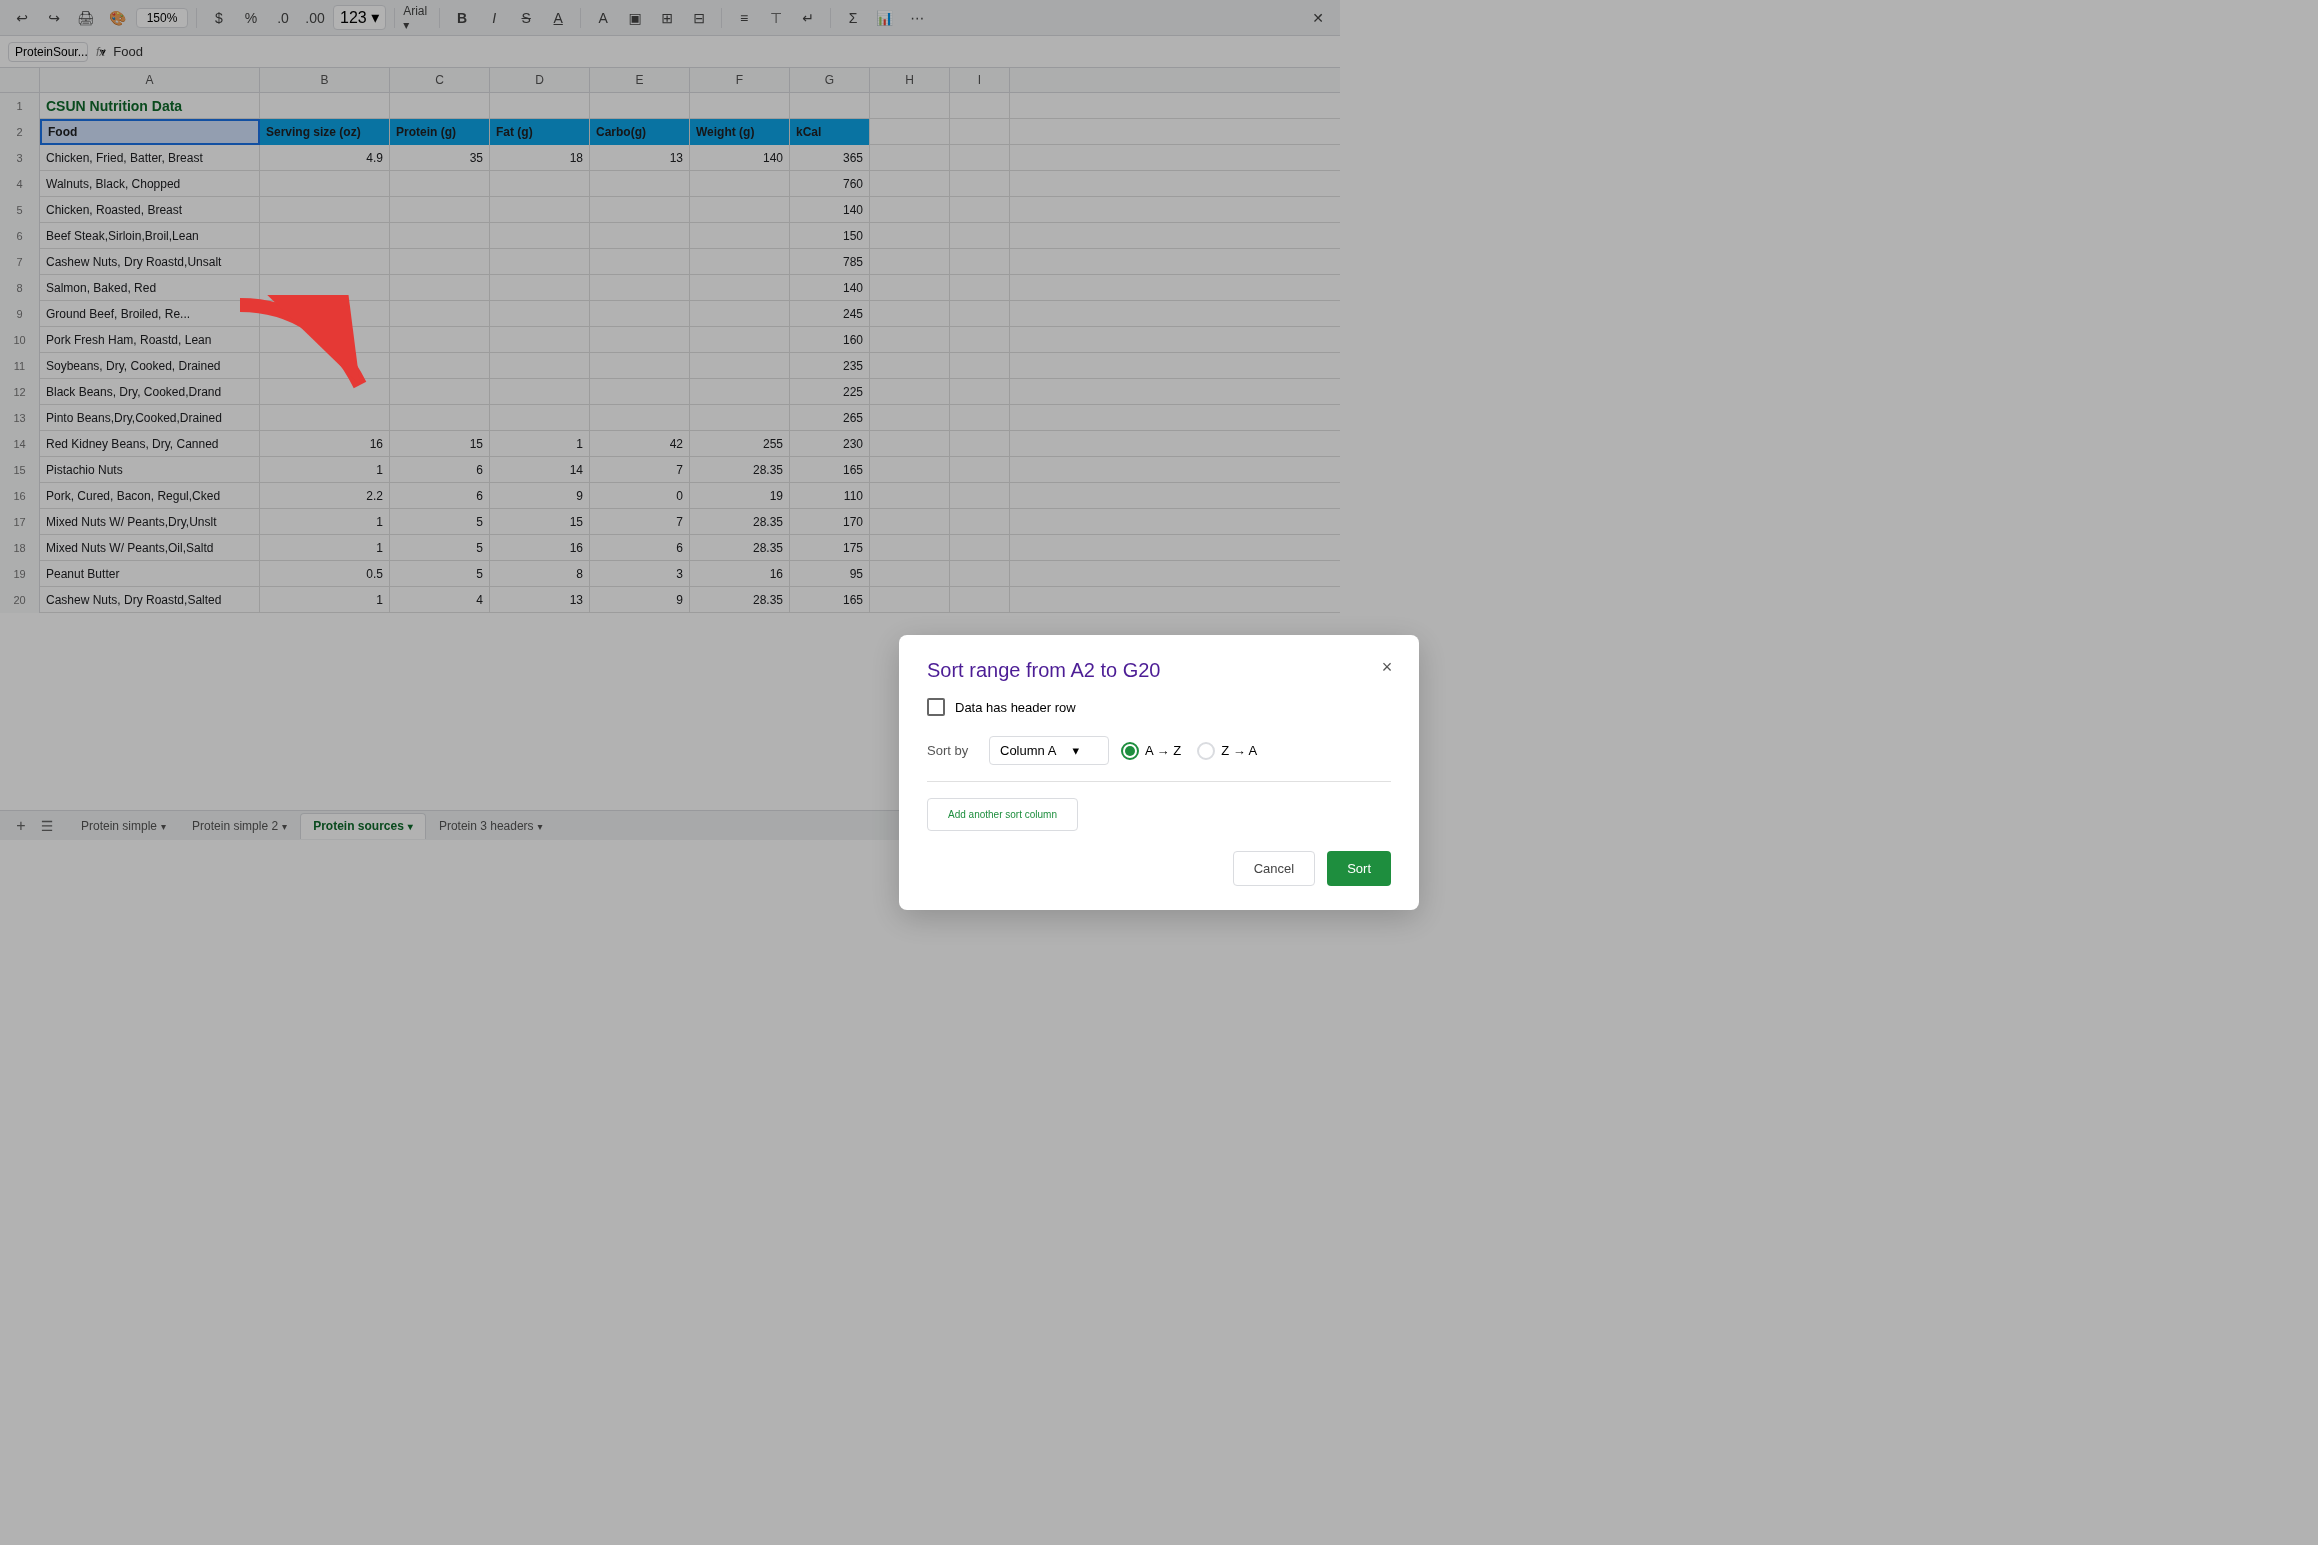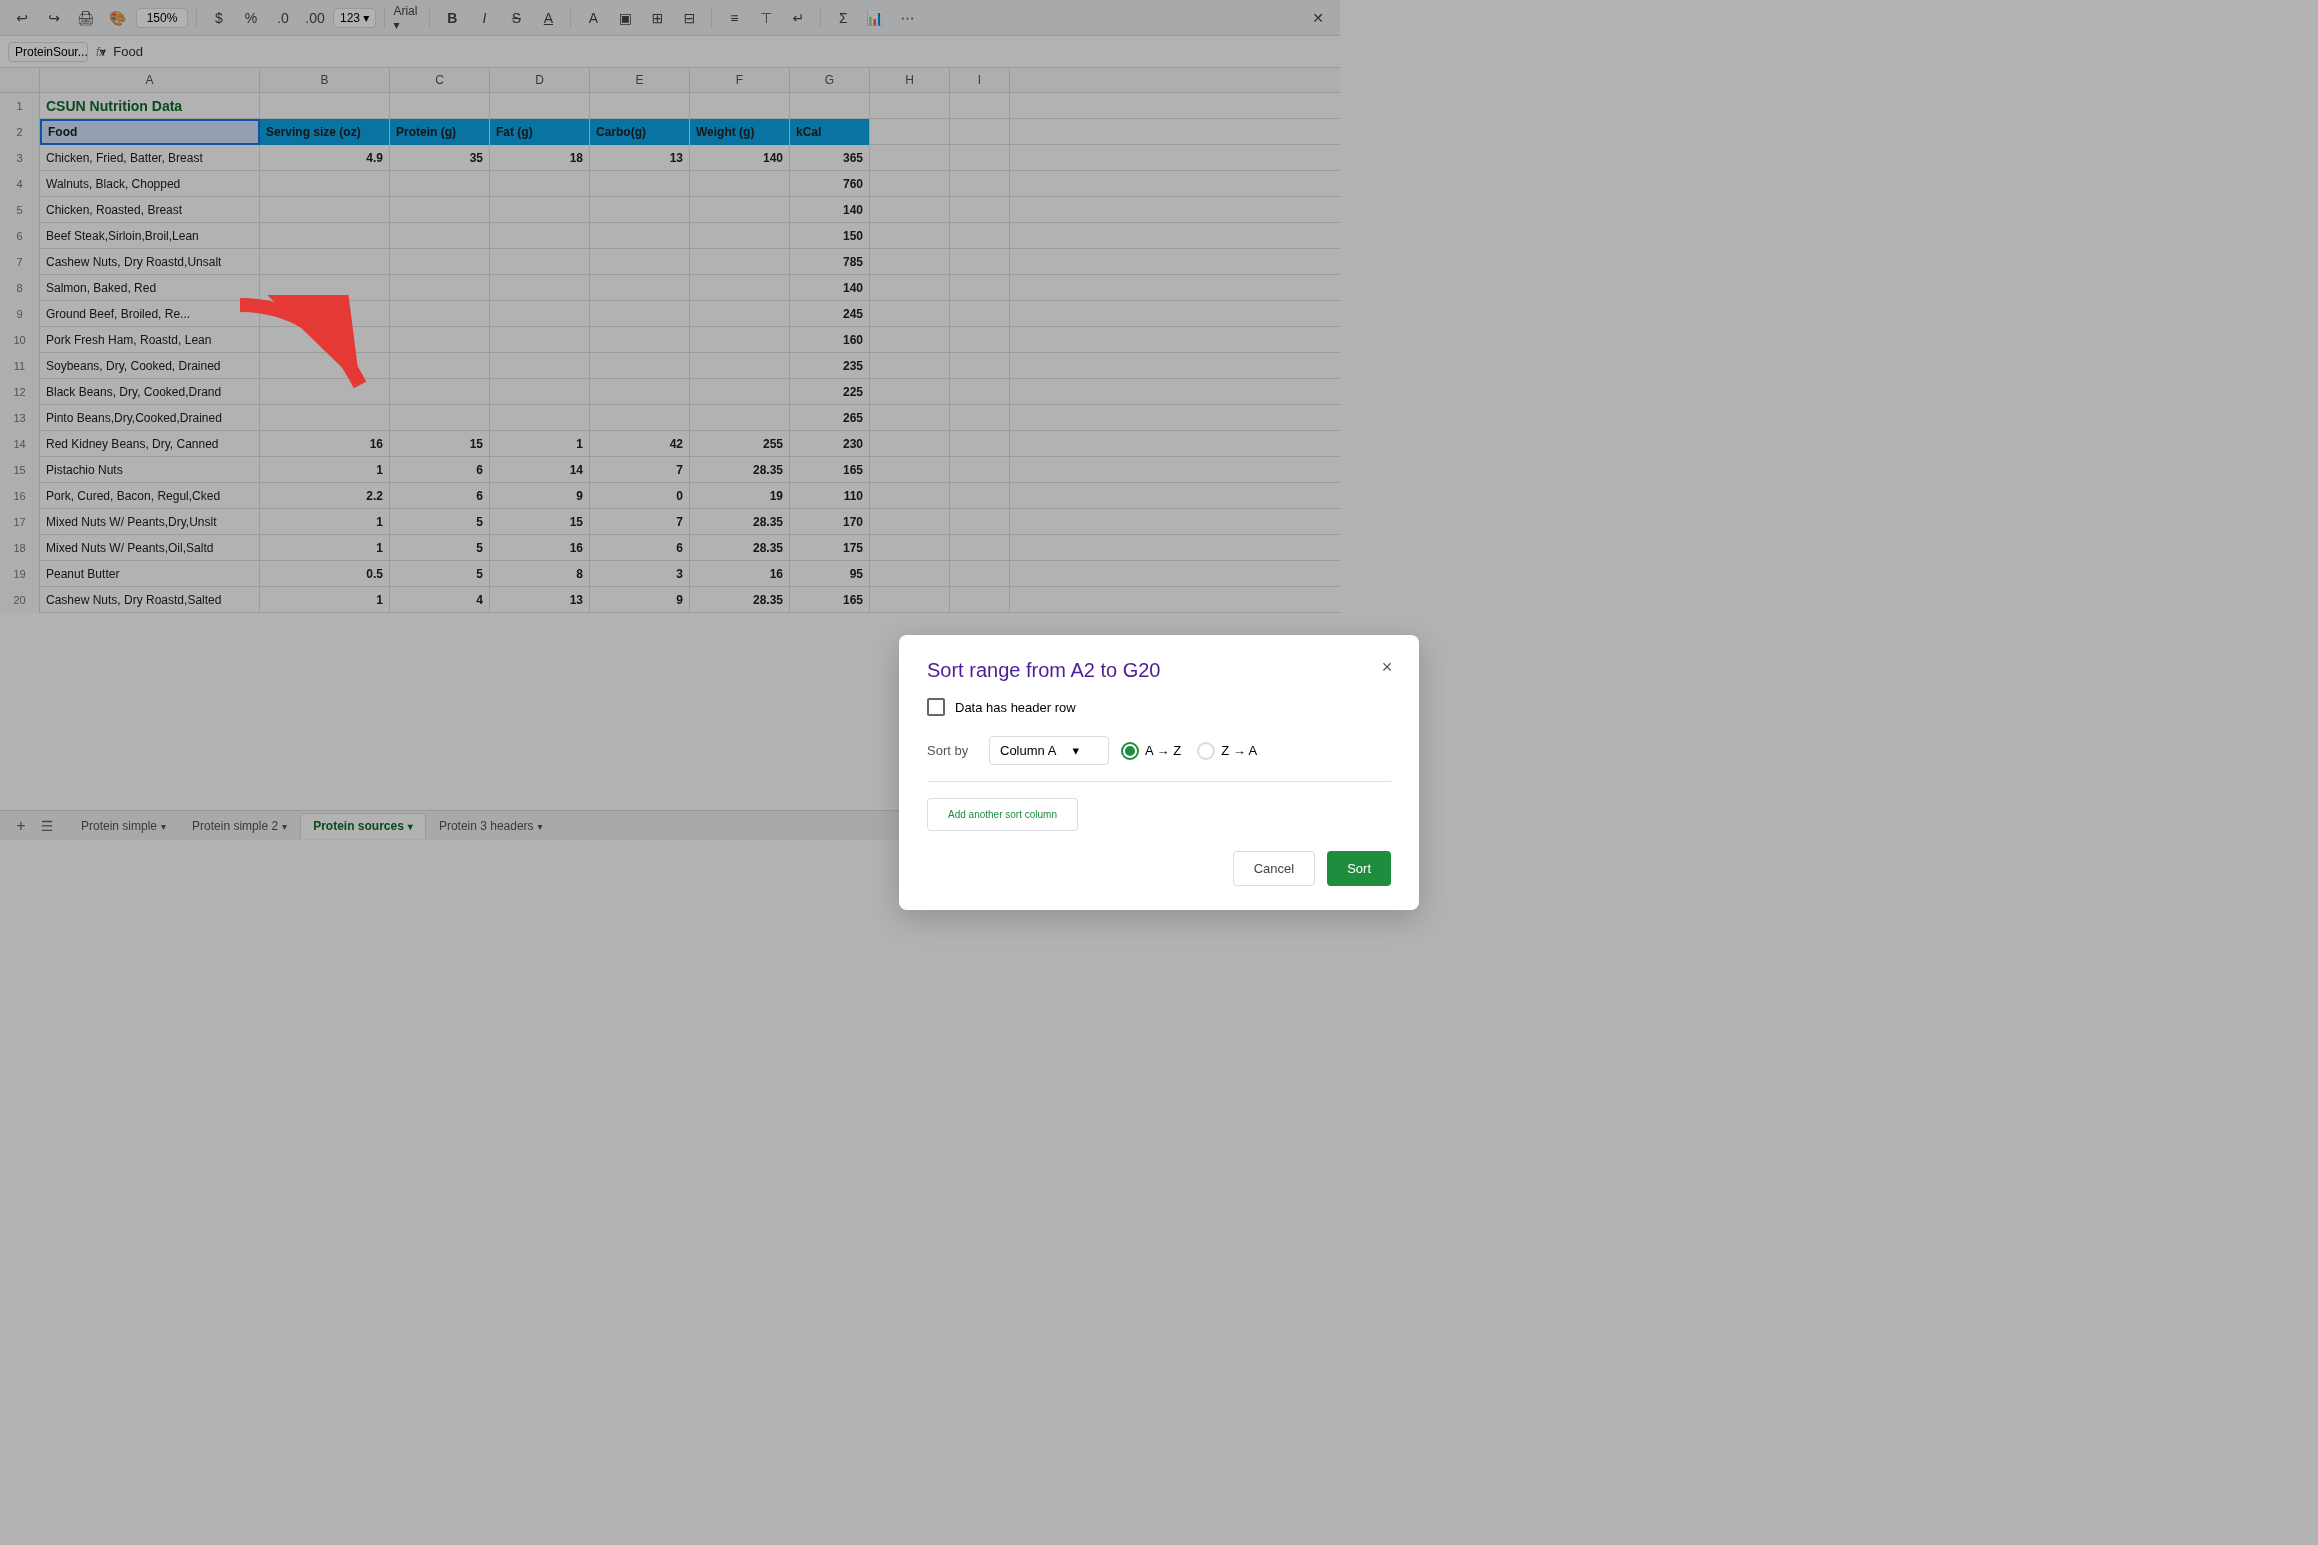--- a/index.html
+++ b/index.html
@@ -32,21 +32,21 @@
       background: #fff;
       min-width: 52px;
       text-align: center;
       cursor: pointer;
     }
     .toolbar-btn {
       padding: 2px 6px;
       border: 1px solid #dadce0;
       border-radius: 4px;
       background: #fff;
-      font-size: 12px;
+      font-size: 16px;
       cursor: pointer;
     }
 
     
     .formula-bar {
       height: 32px;
       background: #fff;
       border-bottom: 1px solid #dadce0;
       display: flex;
       align-items: center;
@@ -143,21 +143,21 @@
       font-size: 12px;
       color: #202124;
       overflow: hidden;
       white-space: nowrap;
       cursor: cell;
     }
     .cell.selected-cell { border: 2px solid #1a73e8; background: #fff; }
     .cell.header-cell { font-weight: bold; background: #f8f9fa; color: #202124; }
     .cell.title-cell { color: #0f6b2c; font-weight: bold; font-size: 14px; }
     .cell.selected-row-cell { background: #0ea5e9; }
-    .cell.number { justify-content: flex-end; font-weight: bold; }
+    .cell.number { justify-content: flex-end; }
 
     
     .col-a { width: 220px; min-width: 220px; }
     .col-b { width: 130px; min-width: 130px; }
     .col-c { width: 100px; min-width: 100px; }
     .col-d { width: 100px; min-width: 100px; }
     .col-e { width: 100px; min-width: 100px; }
     .col-f { width: 100px; min-width: 100px; }
     .col-g { width: 80px; min-width: 80px; }
     .col-h { width: 80px; min-width: 80px; }

